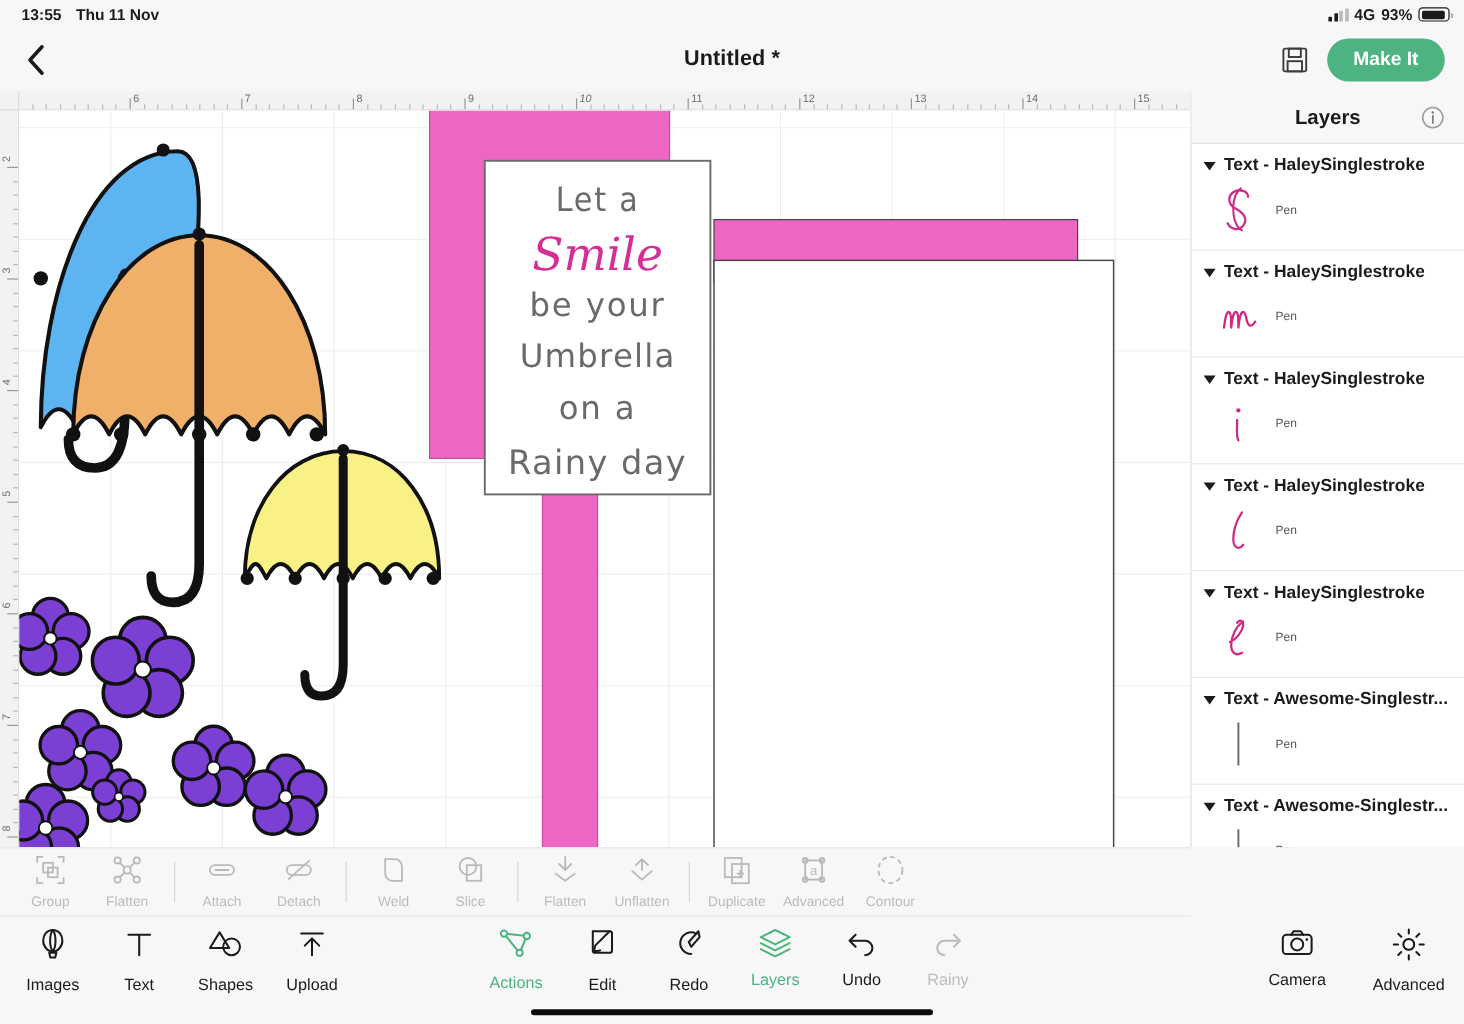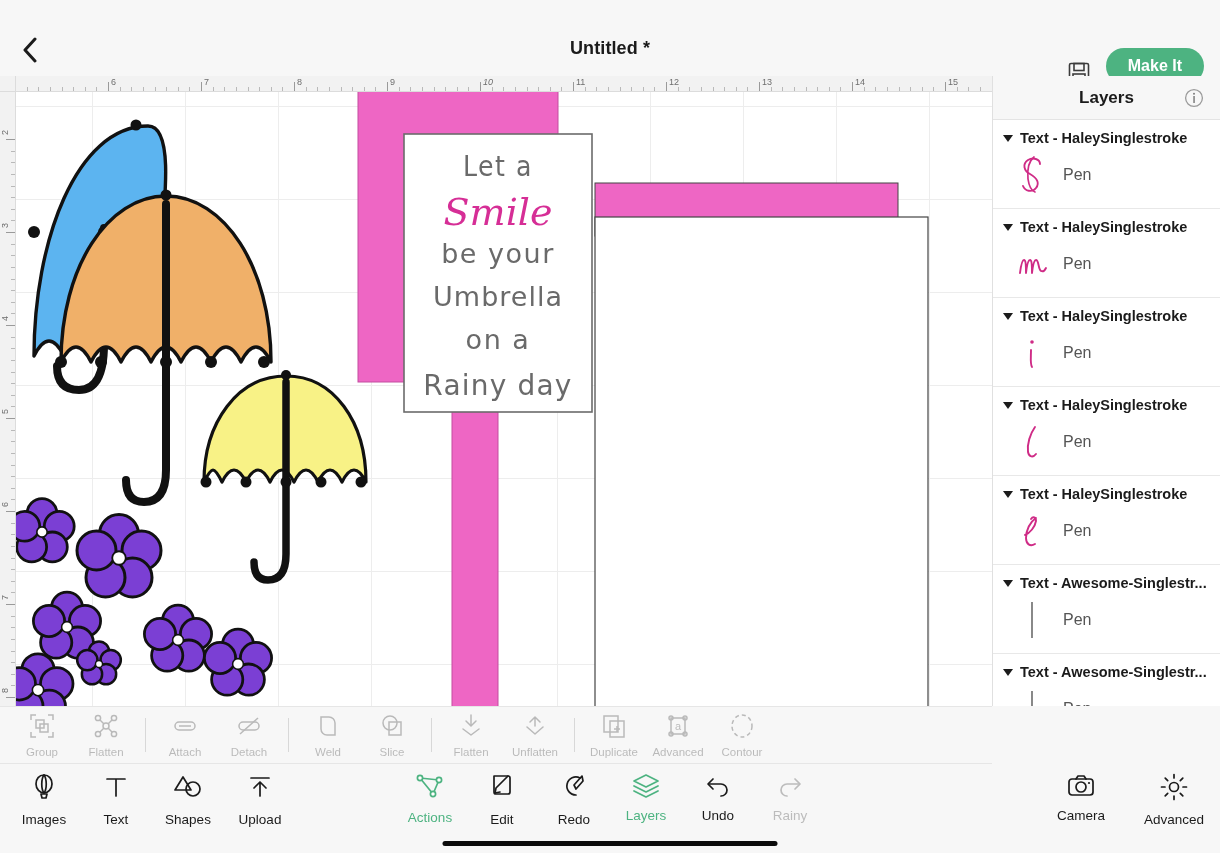--- a/index.html
+++ b/index.html
@@ -27,21 +27,21 @@
   .batt::after{content:"";position:absolute;right:-3.5px;top:3.5px;width:2px;height:4px;background:#b5b5b5;border-radius:0 1px 1px 0;}
   .batt span{display:block;height:100%;background:#1b1b1b;border-radius:1.5px;}
 
   
   .topnav { position:absolute; top:24px; left:0; width:1220px; height:52px; }
   .back-btn { position:absolute; left:8px; top:4px; width:44px; height:44px;
     display:flex; align-items:center; justify-content:center; cursor:pointer; }
   .back-btn svg { display:block; }
   .doc-title { position:absolute; left:0; right:0; top:14px; text-align:center;
     font-size:18px; font-weight:600; color:#1b1b1b; letter-spacing:.1px;}
-  .topnav-right { position:absolute; right:16px; top:24px; display:flex; align-items:flex-end; gap:16px;}
+  .topnav-right { position:absolute; right:16px; top:8px; display:flex; align-items:center; gap:16px;}
   .save-icon { width:22px; height:22px; cursor:pointer; }
   .make-it { background:#4db381; color:#fff; border:none; border-radius:19px;
     height:36px; padding:0 22px; font-size:16px; font-weight:600; cursor:pointer;
     font-family:"Liberation Sans", sans-serif; }
 
   
   .canvas-wrap { position:absolute; top:76px; left:0; width:992px; height:630px; background:#fff; }
   .ruler-h { position:absolute; top:0; left:0; width:992px; height:16px; background:#f2f2f2;
     border-bottom:1px solid #dcdcdc; }
   .ruler-v { position:absolute; top:16px; left:0; width:16px; height:614px; background:#f2f2f2;
@@ -79,21 +79,21 @@
   .layer-group { border-bottom:1px solid #e8e8e8; }
   .layer-title { display:flex; align-items:center; gap:7px; padding:10px 8px 6px 10px; }
   .caret { width:0;height:0;border-left:5px solid transparent;border-right:5px solid transparent;
     border-top:7px solid #1b1b1b; flex:none; cursor:pointer;}
   .layer-title span.lt { font-size:14.5px; font-weight:bold; color:#1b1b1b; white-space:nowrap;
     overflow:hidden; text-overflow:ellipsis; }
   .layer-row { display:flex; align-items:center; gap:14px; padding:2px 10px 12px 22px; }
   .glyph { width:34px; height:42px; display:flex; align-items:center; justify-content:center;
     color:#cf2b86; flex:none; }
   .glyph svg { display:block; }
-  .layer-row .pen { font-size:16px; color:#555; }
+  .layer-row .pen { font-size:10px; color:#555; }
 
   
   .op-bar { position:absolute; top:706px; left:0; width:992px; height:58px;
     background:#f7f7f7; border-top:1px solid #e6e6e6; border-bottom:1px solid #e6e6e6;
     display:flex; align-items:center; padding-left:10px; }
   .op { width:64px; display:flex; flex-direction:column; align-items:center; gap:3px;
     opacity:.32; cursor:default; }
   .op .oplabel { font-size:11.5px; color:#3a3a3a; }
   .op-sep { width:1px; height:34px; background:#d8d8d8; margin:0 7px; }
 
@@ -109,20 +109,39 @@
   .bb-item.active { color:#4db381; }
   .bb-item.disabled { color:#bcbcbc; cursor:default; }
   .home-indicator { position:absolute; bottom:7px; left:50%; transform:translateX(-50%);
     width:335px; height:5px; background:#0b0b0b; border-radius:3px; }
 </style>
 </head>
 <body>
 
 <div id="app">
 
+  <div class="statusbar">
+    <div class="sb-left">
+      <span>13:55</span>
+      <span>Thu 11 Nov</span>
+    </div>
+    <div class="sb-right">
+      <span class="sig">
+          <i></i>
+          <i></i>
+          <i></i>
+          <i></i>
+        </span>
+      <span>4G</span>
+      <span>93%</span>
+      <span class="batt">
+          <span style="width:93%"></span>
+        </span>
+    </div>
+  </div>
 
   <div class="topnav">
     <div class="back-btn">
       <svg width="16" height="26" viewBox="0 0 16 26">
         <polyline points="13,2 3,13 13,24" fill="none" stroke="#1b1b1b" stroke-width="3" stroke-linecap="round" stroke-linejoin="round"></polyline>
       </svg>
     </div>
     <div class="doc-title">Untitled *</div>
     <div class="topnav-right">
       <span class="save-icon">

